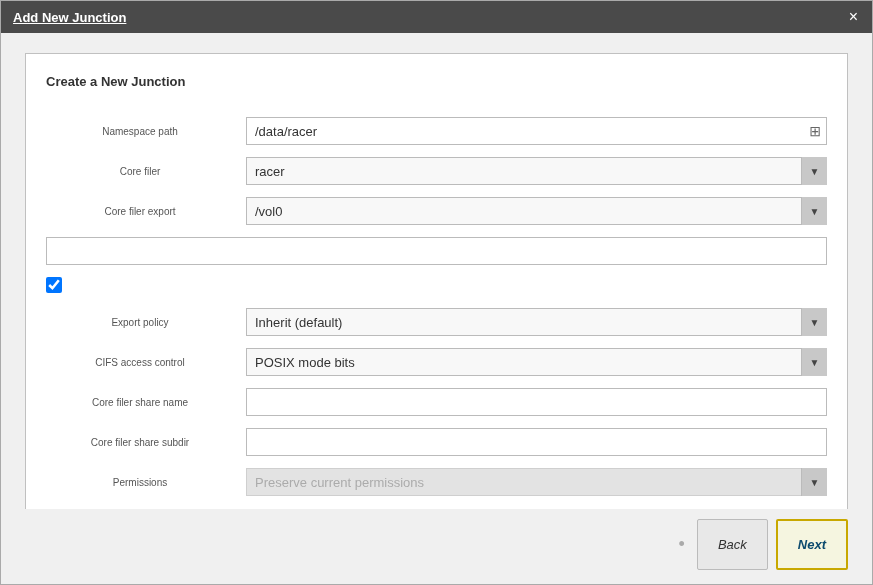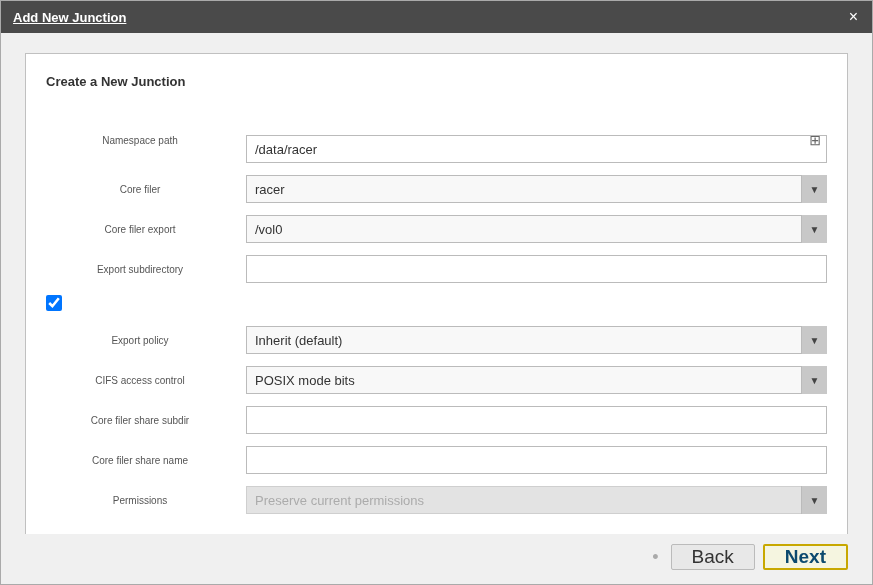--- a/index.html
+++ b/index.html
@@ -91,21 +91,20 @@
       align-items: center;
     }
     .text-input-with-icon input {
       width: 100%;
       height: 28px;
       padding: 3px 30px 3px 8px;
       border: 1px solid #bbb;
       background: #fff;
       font-size: 13px;
       color: #333;
-      margin-top: 18px;
     }
     .input-icon {
       position: absolute;
       right: 6px;
       color: #666;
       font-size: 14px;
     }
     .select-wrapper {
       position: relative;
       display: flex;
@@ -149,26 +148,27 @@
     }
     .dialog-footer {
       padding: 10px 24px 14px 24px;
       display: flex;
       justify-content: flex-end;
       gap: 8px;
       align-items: center;
       flex-shrink: 0;
     }
     .btn {
-      height: 26px;
+      height: 51px;
       padding: 0 20px;
-      font-size: 19px;
+      font-size: 13px;
       cursor: pointer;
       border: 1px solid #bbb;
       border-radius: 2px;
+      font-style: italic;
     }
     .btn-default {
       background: #e8e8e8;
       color: #333;
     }
     .btn-primary {
       background: #f5f5e0;
       color: #0c4a6e;
       border: 2px solid #c8a800;
       font-weight: bold;
@@ -221,21 +221,20 @@
           <div class="select-wrapper">
             <select class="select-control">
               <option>/vol0</option>
             </select>
             <div class="select-arrow">▼</div>
           </div>
         </div>
       </div>
 
       <div class="form-row">
-        <div class="form-label">Export subdirectory</div>
         <div class="form-control">
           <input type="text" class="text-input" value="" style="">
         </div>
       </div>
 
       <div class="form-row">
         <div class="form-control">
           <input type="checkbox" class="checkbox-control" checked="" style="">
         </div>
       </div>
@@ -258,28 +257,28 @@
           <div class="select-wrapper">
             <select class="select-control">
               <option>POSIX mode bits</option>
             </select>
             <div class="select-arrow">▼</div>
           </div>
         </div>
       </div>
 
       <div class="form-row">
+        <div class="form-label">Core filer share name</div>
+        <div class="form-control">
+          <input type="text" class="text-input" value="" style="">
+        </div>
+      </div>
+
+      <div class="form-row">
         <div class="form-label">Core filer share subdir</div>
-        <div class="form-control">
-          <input type="text" class="text-input" value="" style="">
-        </div>
-      </div>
-
-      <div class="form-row">
-        <div class="form-label">Core filer share name</div>
         <div class="form-control">
           <input type="text" class="text-input" value="" style="">
         </div>
       </div>
 
       <div class="form-row">
         <div class="form-label">Permissions</div>
         <div class="form-control">
           <div class="select-wrapper disabled-select">
             <select class="select-control" disabled="">

